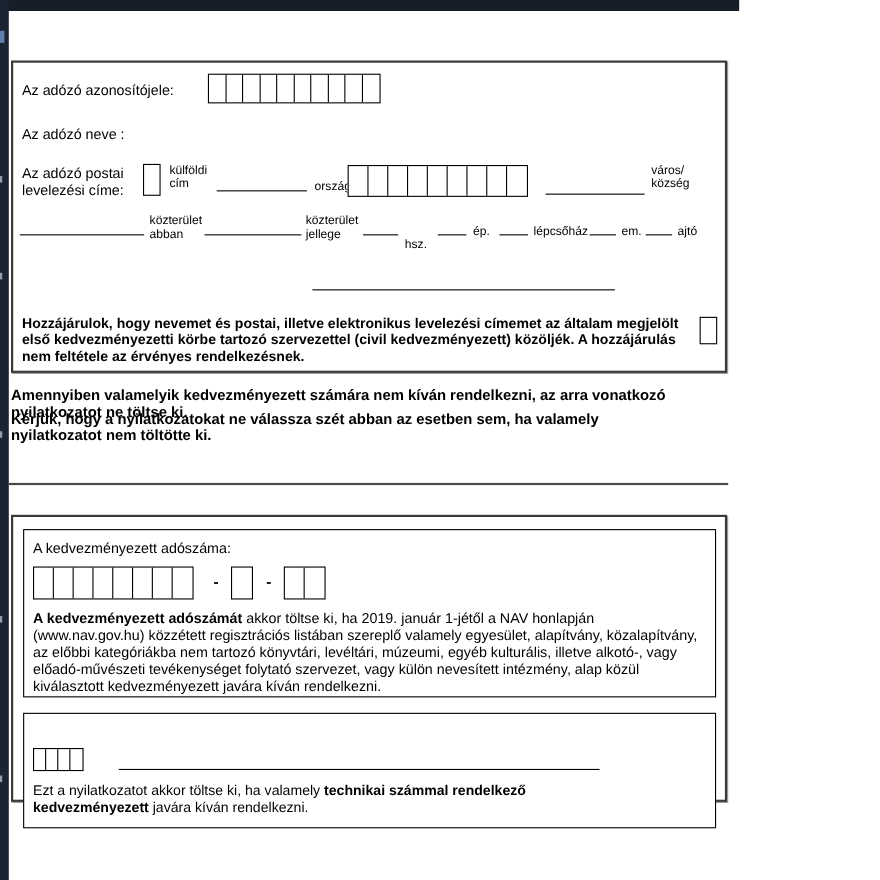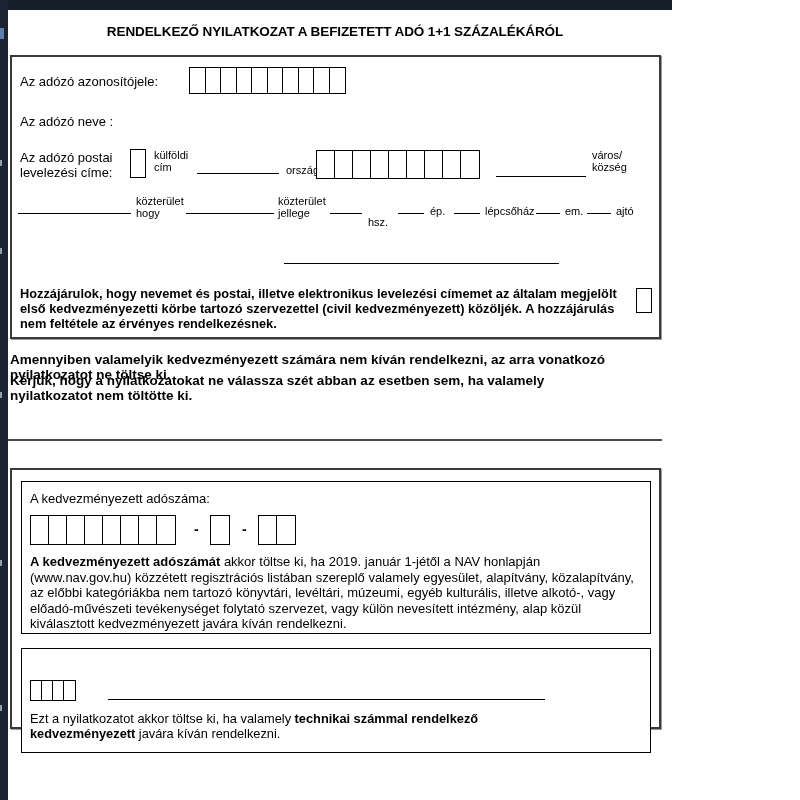--- a/index.html
+++ b/index.html
@@ -54,21 +54,20 @@
   <div class="top-bar"></div>
   <div class="left-strip">
     <div class="strip-mark" style="left:0;top:28px;width:4px;height:11px;"></div>
     <div class="strip-speck" style="left:0;top:160px;"></div>
     <div class="strip-speck" style="left:0;top:248px;"></div>
     <div class="strip-speck" style="left:0;top:392px;"></div>
     <div class="strip-speck" style="left:0;top:560px;"></div>
     <div class="strip-speck" style="left:0;top:705px;"></div>
   </div>
 
-  <div class="title">RENDELKEZŐ NYILATKOZAT A BEFIZETETT ADÓ 1+1 SZÁZALÉKÁRÓL</div>
 
   <div class="box1">
 
     <div class="lbl" style="left:8px; top:17px;">Az adózó azonosítójele:</div>
     <div class="cells sz-id" style="left:177px; top:10px;">
         <div class="cell"></div>
         <div class="cell"></div>
         <div class="cell"></div>
         <div class="cell"></div>
         <div class="cell"></div>
@@ -98,21 +97,21 @@
         <div class="cell"></div>
         <div class="cell"></div>
         <div class="cell"></div>
       </div>
     <div class="uline" style="left:484px; top:119px; width:90px;"></div>
     <div class="lbl2" style="left:580px; top:92px;">város/</div>
     <div class="lbl2" style="left:580px; top:104px;">község</div>
 
     <div class="uline" style="left:6px; top:156px; width:113px;"></div>
     <div class="lbl2" style="left:124px; top:138px;">közterület</div>
-    <div class="lbl2" style="left:124px; top:150px;">hogy</div>
+    <div class="lbl2" style="left:124px; top:150px;">abban</div>
     <div class="uline" style="left:174px; top:156px; width:88px;"></div>
     <div class="lbl2" style="left:266px; top:138px;">közterület</div>
     <div class="lbl2" style="left:266px; top:150px;">jellege</div>
     <div class="uline" style="left:318px; top:156px; width:32px;"></div>
     <div class="lbl2" style="left:356px; top:159px;">hsz.</div>
     <div class="uline" style="left:386px; top:156px; width:26px;"></div>
     <div class="lbl2" style="left:418px; top:148px;">ép.</div>
     <div class="uline" style="left:442px; top:156px; width:26px;"></div>
     <div class="lbl2" style="left:473px; top:148px;">lépcsőház</div>
     <div class="uline" style="left:524px; top:156px; width:24px;"></div>

